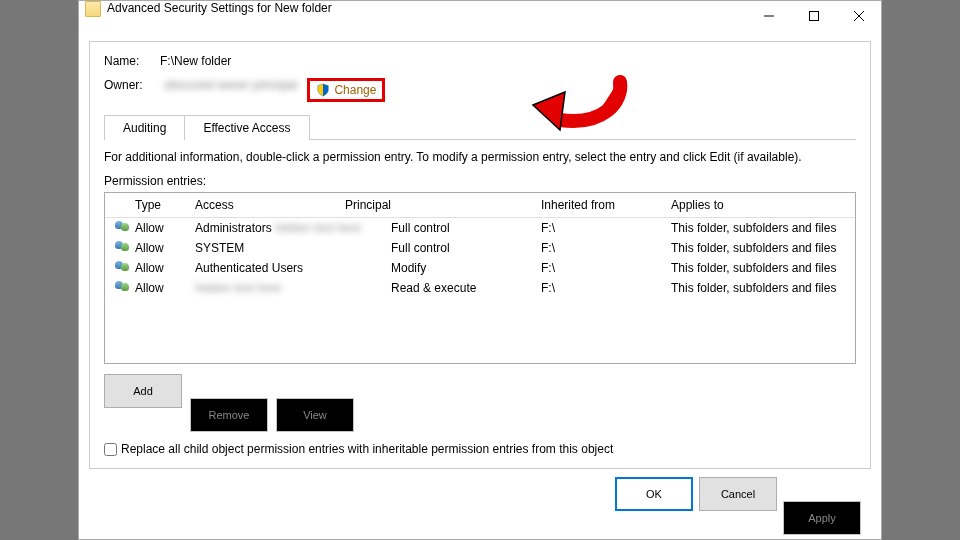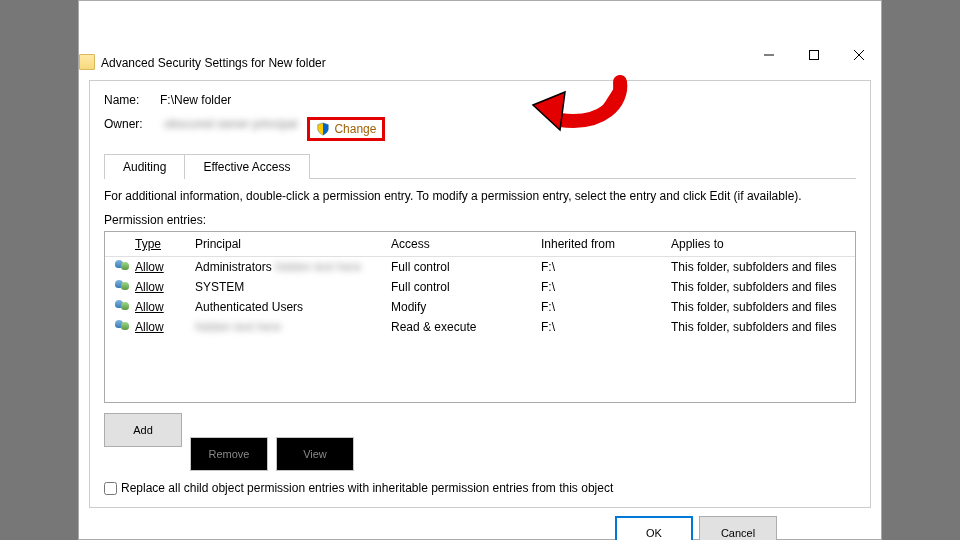--- a/index.html
+++ b/index.html
@@ -1,18 +1,18 @@
 <!DOCTYPE html>
 <html><head>
   <meta charset="utf-8">
   <style>
     * { box-sizing: border-box; margin: 0; padding: 0; }
     body { font-family: 'Segoe UI', Tahoma, sans-serif; font-size: 12px; background: #777; width: 960px; height: 540px; position: relative; overflow: hidden; }
     .window { position: absolute; left: 78px; top: 0; width: 804px; height: 540px; background: #fff; border: 1px solid #aaa; display: flex; flex-direction: column; }
-    .titlebar { height: 30px; display: flex; align-items: flex-end; background: #fff; margin-top: 39px; }
+    .titlebar { height: 30px; display: flex; align-items: flex-start; padding-left: 6px; background: #fff; }
     .titlebar-icon { width: 16px; height: 16px; background: linear-gradient(#ffe9a6,#f7d97c); border: 1px solid #d9b85c; border-radius: 1px; margin-right: 6px; }
     .titlebar-title { flex: 1; font-size: 12px; }
     .win-controls { display: flex; }
     .win-btn { width: 45px; height: 30px; display: flex; align-items: center; justify-content: center; background: #fff; cursor: pointer; }
     .win-btn svg { stroke: #000; stroke-width: 1; fill: none; }
     .content { flex: 1; padding: 10px; display: flex; flex-direction: column; }
     .frame { flex: 1; border: 1px solid #ccc; padding: 12px 14px; display: flex; flex-direction: column; }
     .row { display: flex; align-items: flex-start; margin-bottom: 10px; }
     .label { width: 56px; }
     .owner-name { color: #888; filter: blur(3px); margin-left: 4px; }
@@ -22,21 +22,21 @@
     .tabs { display: flex; border-bottom: 1px solid #ccc; margin-bottom: 10px; margin-top: 2px; }
     .tab { padding: 5px 18px; border: 1px solid #ccc; border-bottom: none; background: #fff; position: relative; top: 1px; cursor: pointer; margin-right: -1px; }
     .tab.active { background: #fff; border-bottom: 1px solid #fff; }
     .tab:not(.active) { background: #fff; }
     .info-text { margin-bottom: 10px; }
     .perm-label { margin-bottom: 4px; }
     .table { border: 1px solid #aaa; height: 172px; overflow: hidden; }
     .thead { display: flex; border-bottom: 1px solid #e0e0e0; padding: 3px 0; }
     .th, .td { padding: 2px 6px; }
     .col-icon { width: 24px; }
-    .col-type { width: 60px; text-decoration: underline; }
+    .col-type { width: 60px; }
     .col-principal { width: 196px; }
     .col-access { width: 150px; }
     .col-inherited { width: 130px; }
     .col-applies { flex: 1; }
     .trow { display: flex; align-items: center; padding: 1px 0; cursor: pointer; }
     .user-icon { width: 16px; height: 14px; position: relative; margin-left: 4px; }
     .user-icon::before, .user-icon::after { content:''; position:absolute; width:8px; height:8px; border-radius:50% 50% 40% 40%; }
     .user-icon::before { left:0; top:0; background: linear-gradient(#7fb6e0,#3a7ab5); }
     .user-icon::after { left:6px; top:2px; background: linear-gradient(#9fd68a,#5a9a44); }
     .blur { filter: blur(3px); color:#999; }
@@ -103,22 +103,22 @@
         <div class="tab">Effective Access</div>
       </div>
 
       <div class="info-text">For additional information, double-click a permission entry. To modify a permission entry, select the entry and click Edit (if available).</div>
       <div class="perm-label">Permission entries:</div>
 
       <div class="table">
         <div class="thead">
           <div class="th col-icon"></div>
           <div class="th col-type">Type</div>
+          <div class="th col-access">Access</div>
           <div class="th col-principal">Principal</div>
-          <div class="th col-access">Access</div>
           <div class="th col-inherited">Inherited from</div>
           <div class="th col-applies">Applies to</div>
         </div>
         <div id="tbody">
             <div class="trow">
               <div class="td col-icon">
                 <div class="user-icon"></div>
               </div>
               <div class="td col-type">Allow</div>
               <div class="td col-principal">Administrators <span class="blur">hidden text here</span></div>

